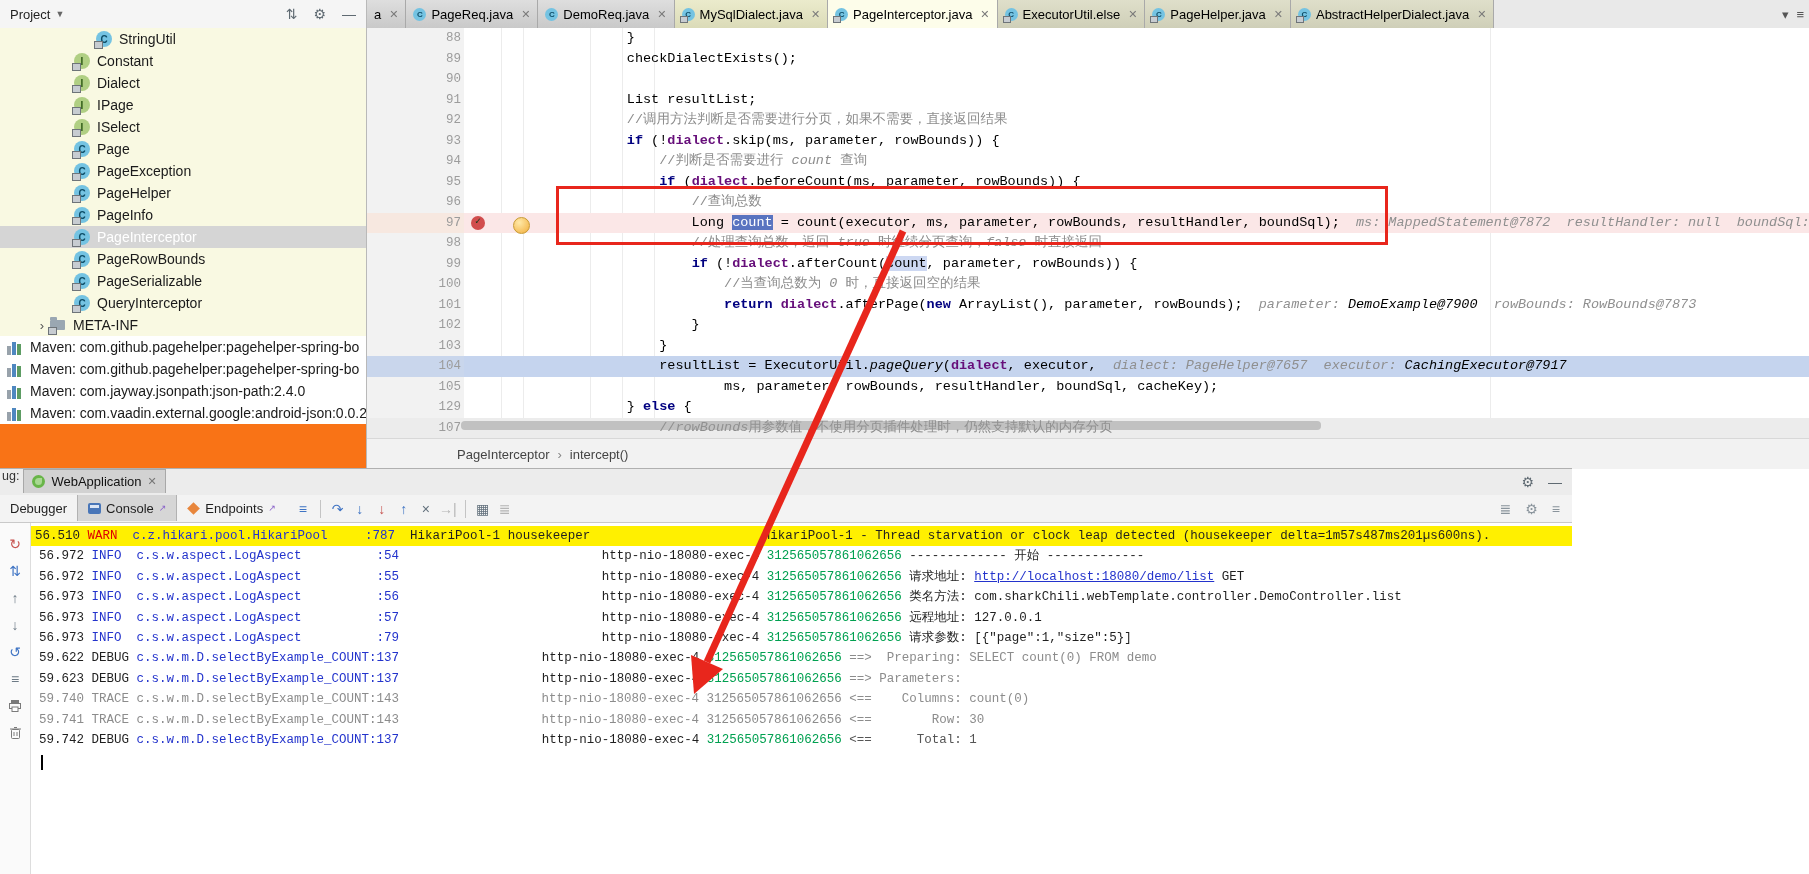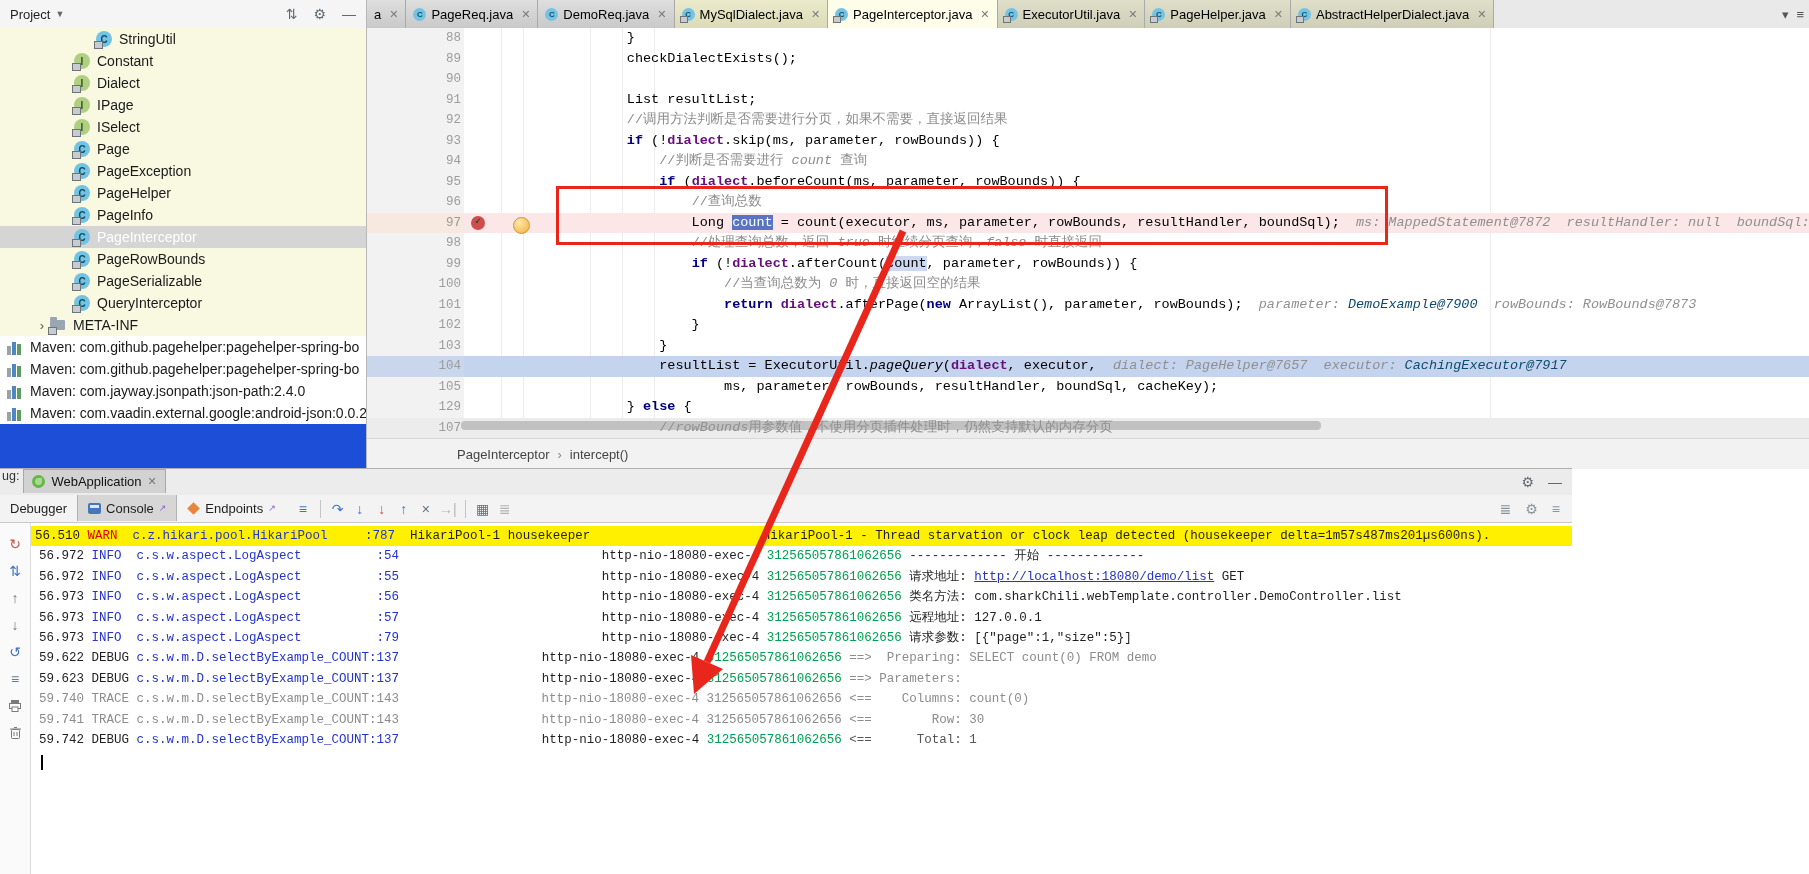--- a/index.html
+++ b/index.html
@@ -1,21 +1,21 @@
 <!DOCTYPE html>
 <html><head>
 <meta charset="utf-8">
 <style>
   html,body{margin:0;padding:0}
   body{width:1809px;height:874px;position:relative;overflow:hidden;background:#fff;
        font-family:"Liberation Sans",sans-serif;-webkit-font-smoothing:antialiased}
   #app{position:absolute;inset:0}
 
   
-  #project{position:absolute;left:0;top:0;width:366px;height:468px;background:#1d4ed8;border-right:1px solid #b9b9b9;z-index:5}
+  #project{position:absolute;left:0;top:0;width:366px;height:468px;background:#f97316;border-right:1px solid #b9b9b9;z-index:5}
   .pp-header{height:28px;display:flex;align-items:center;padding:0 10px;background:#f5f5f5;border-bottom:1px solid #dcdcdc;font-size:13px;color:#1f1f1f}
   .pp-caret{margin-left:5px;color:#666;font-size:9px}
   .pp-sp{flex:1}
   .pp-ic{color:#5f6a72;font-size:14px;margin-left:16px;cursor:default}
   #tree{position:absolute;top:28px;left:0;right:0;bottom:0;overflow:hidden}
   .trow{height:22px;display:flex;align-items:center;font-size:14px;color:#1a1a1a;background:#f9f9e2;white-space:nowrap}
   .trow.white{background:#fff}
   .trow.sel{background:#d5d5d5}
   .chev{width:16px;color:#555;font-size:13px;text-align:center;flex:none}
   .tic{width:16px;height:16px;position:relative;margin-right:7px;flex:none}
@@ -55,21 +55,21 @@
   .crow.bpline{background:#fbe7e7}.crow.bpline .gut{background:#f7e8e0}
   .crow.execline{background:#c5d4ee}.crow.execline .gut{background:#c9d6ec}
   .crow.sbline{background:#ececec}.crow.sbline .gut{background:#ececec}
   .k{color:#000080;font-weight:bold}
   .fld{color:#660e7a;font-weight:bold}
   .cm{color:#8c8c8c}
   .cmi{color:#8c8c8c;font-style:italic}
   .sel{background:#5974c0;color:#fff}
   .occ{background:#cdd8f2}
   .dbg{color:#8f8f8f;font-style:italic}
-  .dbgo{color:#0c4a6e;font-style:italic}
+  .dbgo{color:#000000;font-style:italic}
   .it{font-style:italic}
   .bp{position:absolute;left:104px;top:3px;width:14px;height:14px;border-radius:50%;background:#d14d4d;
       display:flex;align-items:center;justify-content:center;color:#1c3b1c;font-size:10px;font-weight:bold}
   #bulb{position:absolute;left:146px;top:189px;width:15px;height:15px;border-radius:50%;
         background:radial-gradient(circle at 35% 30%,#ffe9a8,#f2ae3c);border:1px solid #c79a33}
   #hthumb{position:absolute;left:94px;top:393px;width:860px;height:9px;border-radius:4px;background:rgba(150,150,150,.5)}
   #breadcrumb{position:absolute;left:0;right:0;top:438px;height:30px;background:#f2f2f2;border-top:1px solid #d8d8d8;
               display:flex;align-items:center;padding-left:90px;font-size:13px;color:#444;gap:8px}
 
   
@@ -291,21 +291,21 @@
             <span class="lock"></span>
           </span>
           <span>PageInterceptor.java</span>
           <span class="x">✕</span>
         </div>
         <div class="tab greyyellow">
           <span class="tabic">
             <span class="circ">C</span>
             <span class="lock"></span>
           </span>
-          <span>ExecutorUtil.java</span>
+          <span>ExecutorUtil.else</span>
           <span class="x">✕</span>
         </div>
         <div class="tab greyyellow">
           <span class="tabic">
             <span class="circ">C</span>
             <span class="lock"></span>
           </span>
           <span>PageHelper.java</span>
           <span class="x">✕</span>
         </div>

